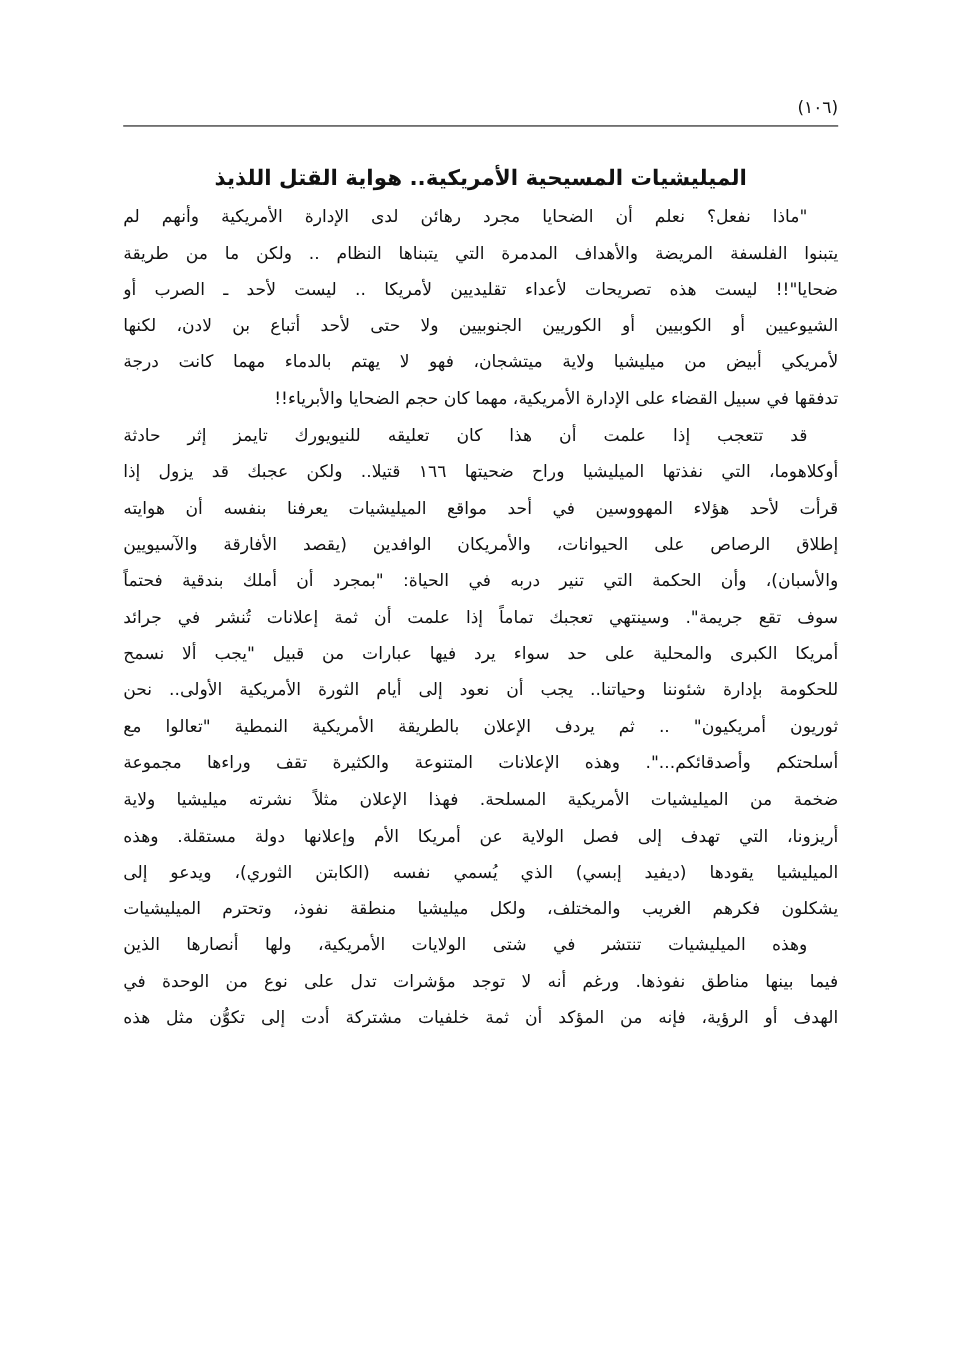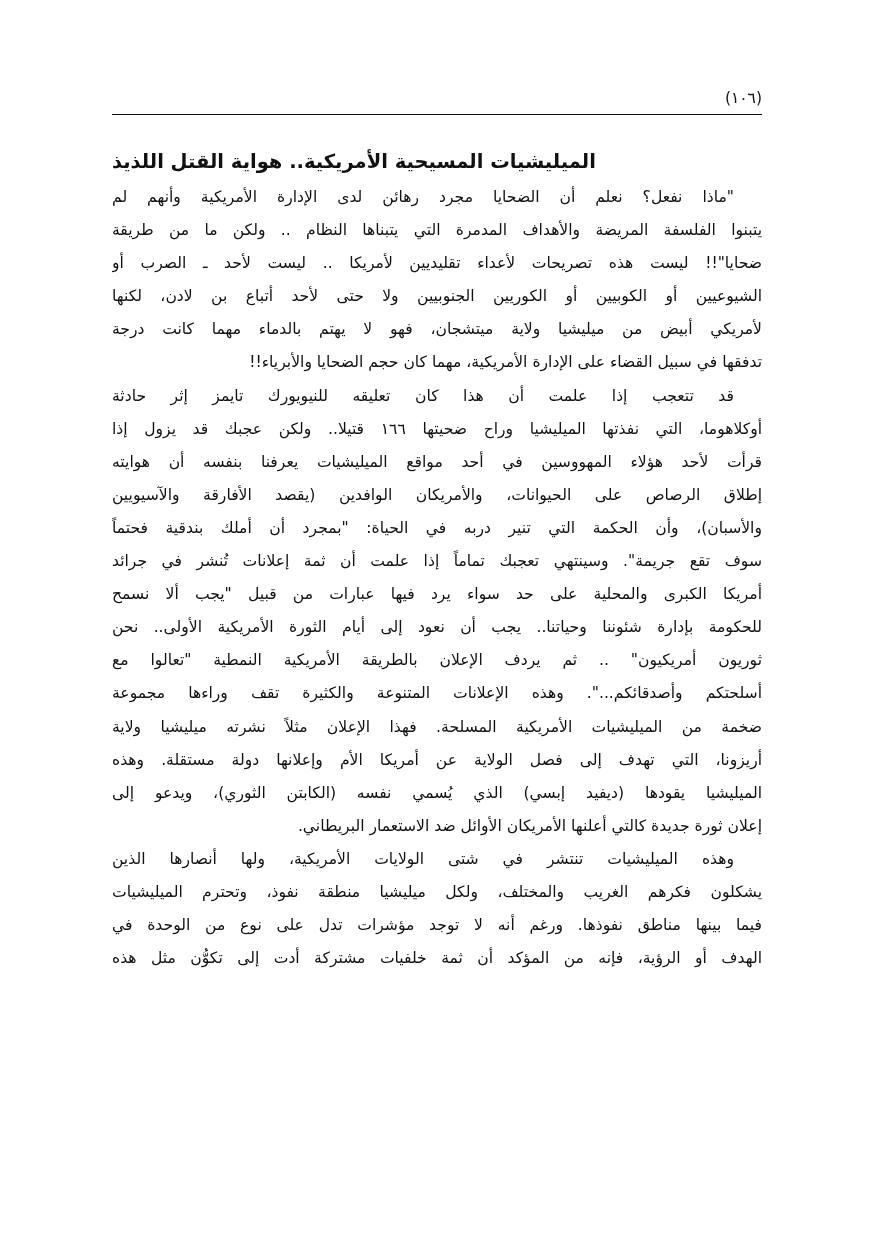--- a/index.html
+++ b/index.html
@@ -37,21 +37,21 @@
     .running-header .page-num {
       direction: rtl;
       font-weight: normal;
       letter-spacing: 2px;
     }
     .section-title {
       margin-top: 30px;
       font-weight: bold;
       font-size: 19.5px;
       line-height: 34px;
-      text-align: left;
+      text-align: center;
       white-space: nowrap;
     }
     .body-text {
       margin-top: 2px;
     }
     .line {
       font-size: 15.6px;
       line-height: 33.1px;
       text-align: justify;
       text-align-last: justify;
@@ -94,24 +94,23 @@
       <div class="line">إطلاق الرصاص على الحيوانات، والأمريكان الوافدين (يقصد الأفارقة والآسيويين</div>
       <div class="line">والأسبان)، وأن الحكمة التي تنير دربه في الحياة: "بمجرد أن أملك بندقية فحتماً</div>
       <div class="line">سوف تقع جريمة". وسينتهي تعجبك تماماً إذا علمت أن ثمة إعلانات تُنشر في جرائد</div>
       <div class="line">أمريكا الكبرى والمحلية على حد سواء يرد فيها عبارات من قبيل "يجب ألا نسمح</div>
       <div class="line">للحكومة بإدارة شئوننا وحياتنا.. يجب أن نعود إلى أيام الثورة الأمريكية الأولى.. نحن</div>
       <div class="line">ثوريون أمريكيون" .. ثم يردف الإعلان بالطريقة الأمريكية النمطية "تعالوا مع</div>
       <div class="line">أسلحتكم وأصدقائكم...". وهذه الإعلانات المتنوعة والكثيرة تقف وراءها مجموعة</div>
       <div class="line">ضخمة من الميليشيات الأمريكية المسلحة. فهذا الإعلان مثلاً نشرته ميليشيا ولاية</div>
       <div class="line">أريزونا، التي تهدف إلى فصل الولاية عن أمريكا الأم وإعلانها دولة مستقلة. وهذه</div>
       <div class="line">الميليشيا يقودها (ديفيد إبسي) الذي يُسمي نفسه (الكابتن الثوري)، ويدعو إلى</div>
-      <div class="line last">إعلان ثورة جديدة كالتي أعلنها الأمريكان الأوائل ضد الاستعمار البريطاني.</div>
     </div>
 
     <div class="paragraph">
+      <div class="line">يشكلون فكرهم الغريب والمختلف، ولكل ميليشيا منطقة نفوذ، وتحترم الميليشيات</div>
       <div class="line indent">وهذه الميليشيات تنتشر في شتى الولايات الأمريكية، ولها أنصارها الذين</div>
-      <div class="line">يشكلون فكرهم الغريب والمختلف، ولكل ميليشيا منطقة نفوذ، وتحترم الميليشيات</div>
       <div class="line">فيما بينها مناطق نفوذها. ورغم أنه لا توجد مؤشرات تدل على نوع من الوحدة في</div>
       <div class="line">الهدف أو الرؤية، فإنه من المؤكد أن ثمة خلفيات مشتركة أدت إلى تكوُّن مثل هذه</div>
     </div>
 
   </div>
 </div>
 
 </body></html>

